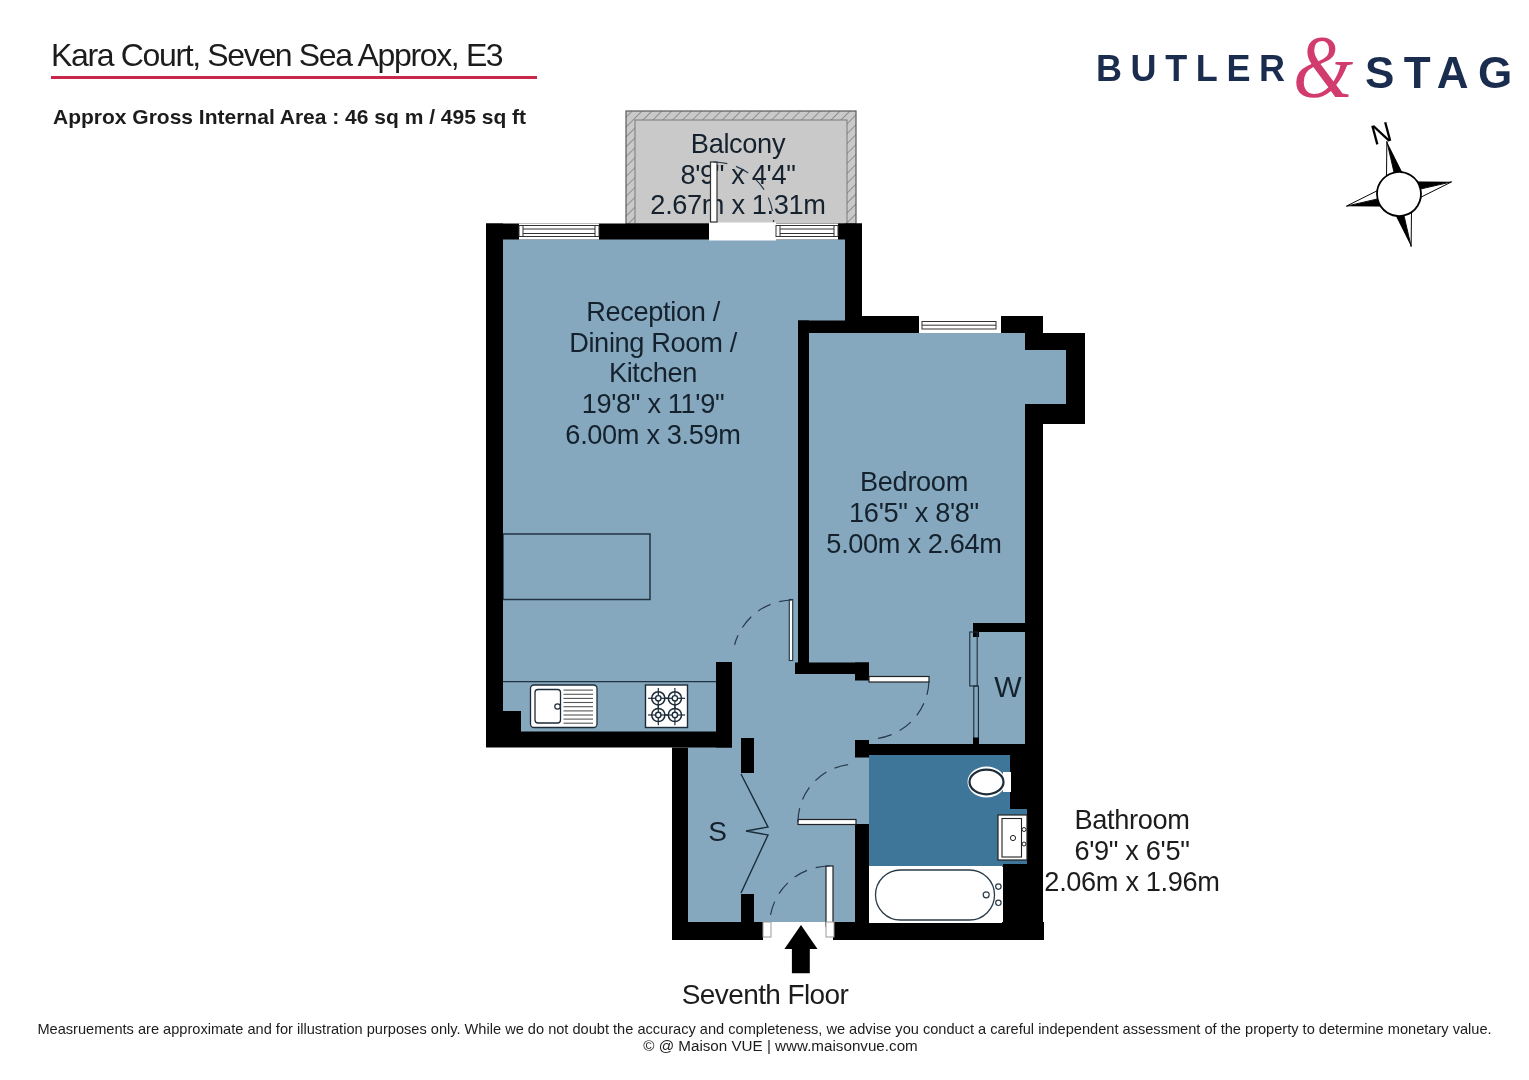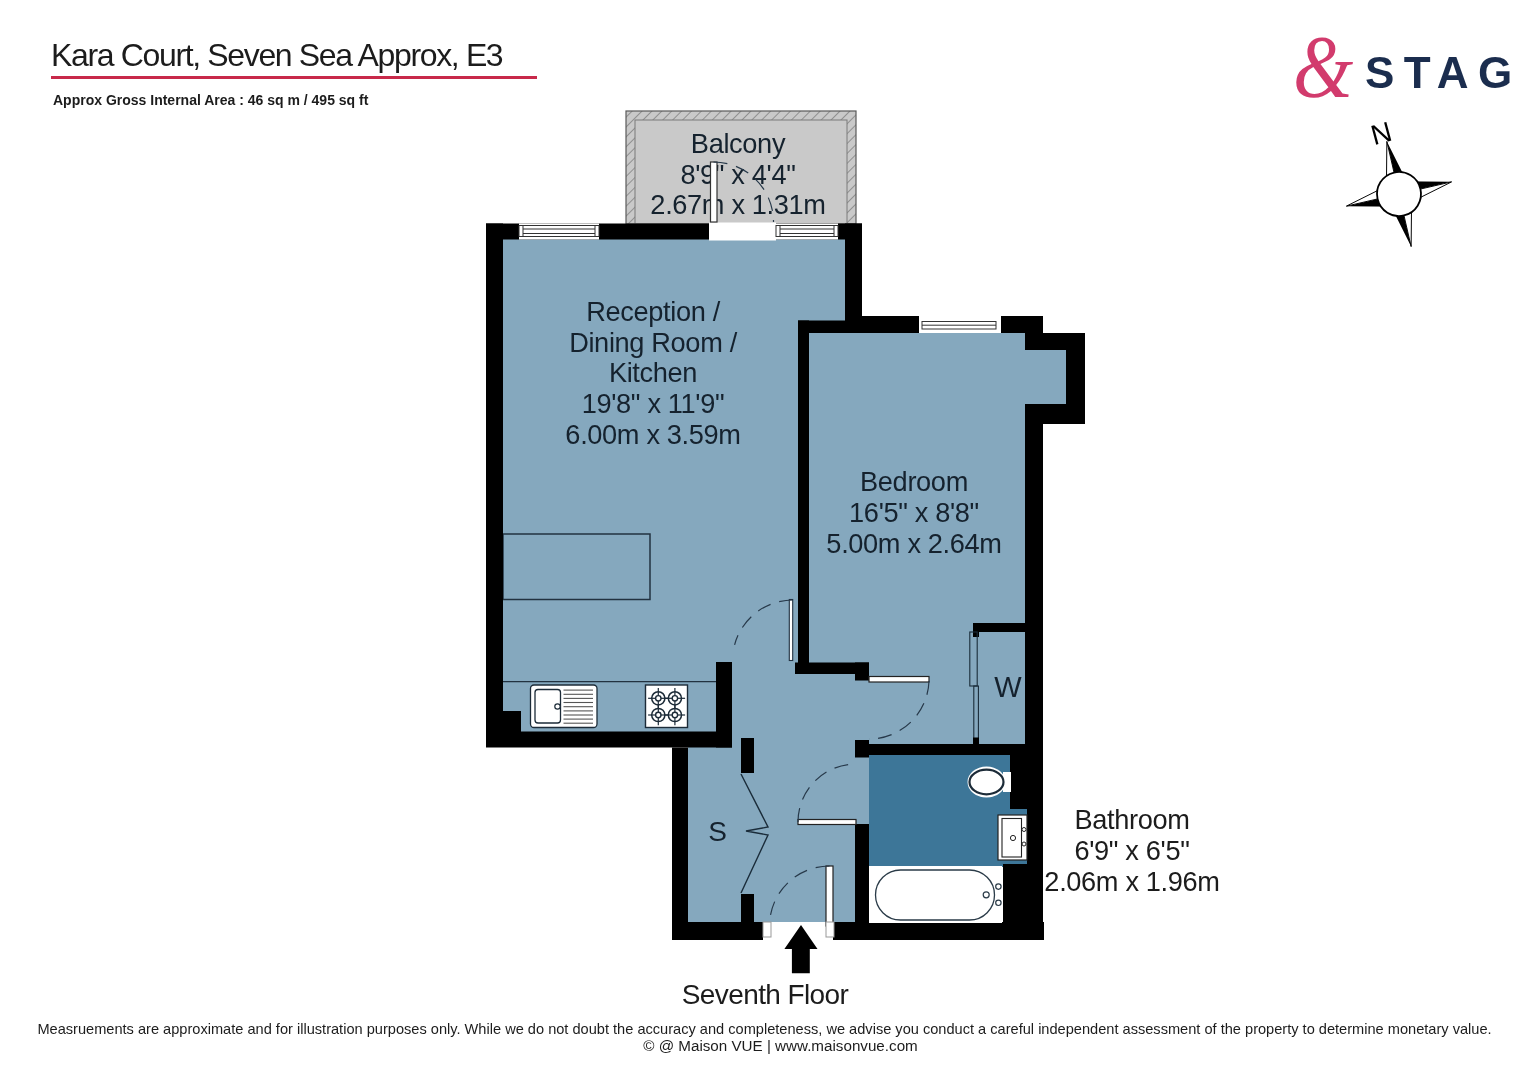--- a/index.html
+++ b/index.html
@@ -8,23 +8,24 @@
   .abs{position:absolute;}
   svg text{font-family:"Liberation Sans",sans-serif;}
 </style>
 </head>
 <body>
 
 <div class="abs" style="left:51px;top:37px;font-size:32px;color:#1c1c1c;letter-spacing:-1.35px;white-space:nowrap;">Kara Court, Seven Sea Approx, E3</div>
 
 <div class="abs" style="left:51px;top:76px;width:486px;height:3px;background:#c8294a;"></div>
 
-<div class="abs" style="left:53px;top:92px;font-size:14px;font-weight:bold;color:#1c1c1c;white-space:nowrap;">Approx Gross Internal Area : 46 sq m / 495 sq ft</div>
+<div class="abs" style="left:53px;top:105px;font-size:21px;font-weight:bold;color:#1c1c1c;white-space:nowrap;">Approx Gross Internal Area : 46 sq m / 495 sq ft</div>
 
 <div class="abs" style="left:1096px;top:46px;width:400px;height:60px;">
+  <span class="abs" style="left:0px;top:2px;font-size:36px;font-weight:bold;color:#1b2d4e;letter-spacing:8.6px;">BUTLER</span>
   <span class="abs" style="left:197px;top:-30px;font-size:88px;color:#d23b6d;font-family:'Liberation Serif',serif;font-style:italic;transform:scaleX(0.88);transform-origin:0 0;">&amp;</span>
   <span class="abs" style="left:269px;top:2px;font-size:44px;font-weight:bold;color:#1b2d4e;letter-spacing:9.4px;">STAG</span>
 </div>
 
 <svg class="abs" style="left:0;top:0;" width="1529" height="1080" viewBox="0 0 1529 1080">
 <defs>
 <pattern id="hatch" patternUnits="userSpaceOnUse" width="7" height="7" patternTransform="rotate(45)">
   <rect width="7" height="7" fill="#c9c9c9"></rect>
   <line x1="0" y1="0" x2="0" y2="7" stroke="#606060" stroke-width="1.1"></line>
 </pattern>

